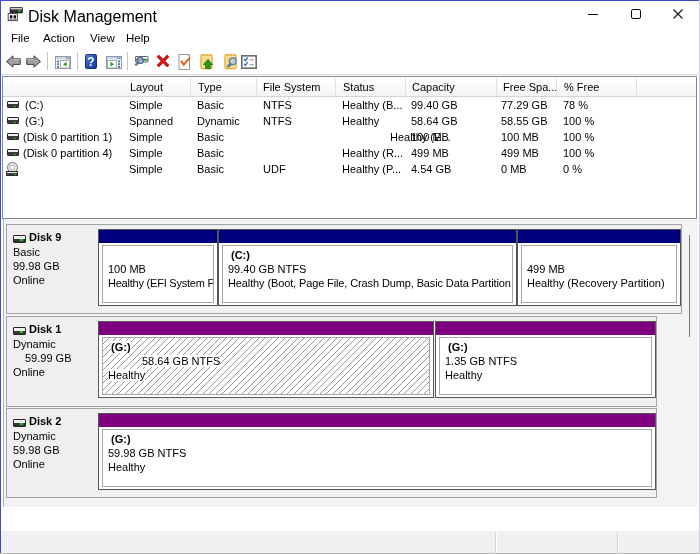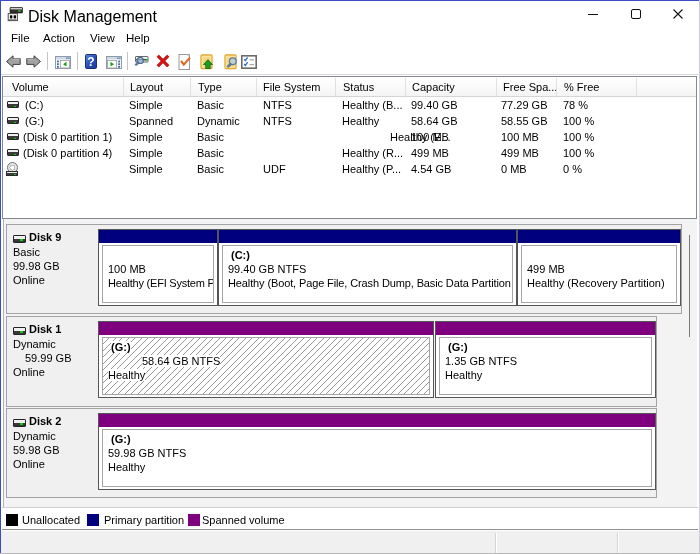--- a/index.html
+++ b/index.html
@@ -200,21 +200,20 @@
         <path d="M3.2 5.2 L4.4 6.6 L6.6 3.4" fill="none" stroke="#2f6fd0" stroke-width="1.4"></path>
         <path d="M3.2 10 L4.4 11.4 L6.6 8.2" fill="none" stroke="#2f6fd0" stroke-width="1.4"></path>
         <rect x="8.5" y="5.2" width="4.5" height="1.2" fill="#a9a9a9"></rect>
         <rect x="8.5" y="10" width="4.5" height="1.2" fill="#a9a9a9"></rect>
       </svg>
     </div>
   </div>
 
   <div class="listbox">
     <div class="lheader">
-      <div class="hcell" style="left:0;width:121px;padding-left:9px;">Volume</div>
       <div class="hcell" style="left:121px;width:67px;padding-left:6px;">Layout</div>
       <div class="hcell" style="left:188px;width:66px;padding-left:7px;">Type</div>
       <div class="hcell" style="left:254px;width:79px;padding-left:6px;">File System</div>
       <div class="hcell" style="left:333px;width:70px;padding-left:7px;">Status</div>
       <div class="hcell" style="left:403px;width:91px;padding-left:6px;">Capacity</div>
       <div class="hcell" style="left:494px;width:60px;padding-left:6px;">Free Spa...</div>
       <div class="hcell" style="left:554px;width:80px;padding-left:7px;">% Free</div>
     </div>
 
     <div class="lrow" style="top:20px;">
@@ -345,28 +344,20 @@
           <div class="nm">(G:)</div>
           <div class="l2">59.98 GB NTFS</div>
           <div class="l3">Healthy</div>
         </div>
       </div>
     </div>
 
     <div class="abs" style="left:685px;top:16px;width:1px;height:102px;background:#7a7a7a;"></div>
   </div>
 
-  <div class="legend">
-    <div class="lsq" style="left:4px;background:#000000;"></div>
-      <span style="left:20px;">Unallocated</span>
-    <div class="lsq" style="left:85px;background:#00007e;"></div>
-      <span style="left:102px;">Primary partition</span>
-    <div class="lsq" style="left:186px;background:#7e007e;"></div>
-      <span style="left:200px;">Spanned volume</span>
-  </div>
 
   <div class="status">
     <div class="abs" style="left:494px;top:2px;width:1px;height:20px;background:#d5d5d5;"></div>
     <div class="abs" style="left:495px;top:2px;width:1px;height:20px;background:#ffffff;"></div>
     <div class="abs" style="left:616px;top:2px;width:1px;height:20px;background:#d5d5d5;"></div>
     <div class="abs" style="left:617px;top:2px;width:1px;height:20px;background:#ffffff;"></div>
   </div>
 
   <div class="wb" style="left:0;top:0;width:700px;height:1px;"></div>
   <div class="wb" style="left:0;top:0;width:1px;height:554px;"></div>

